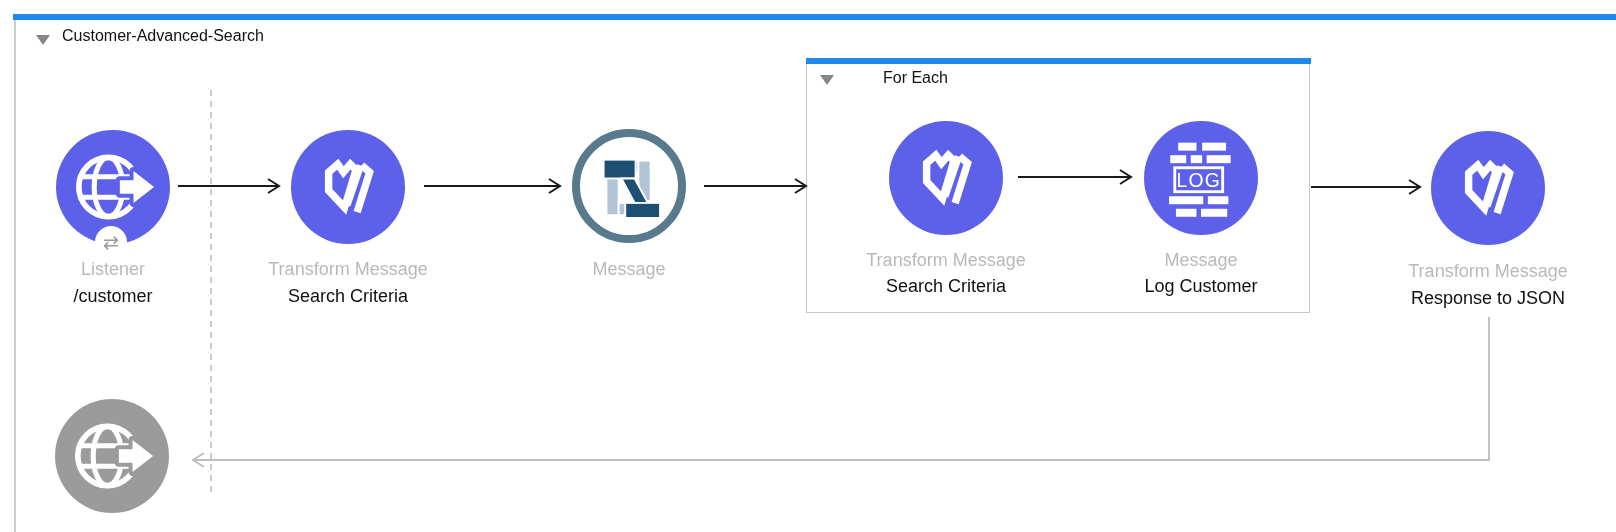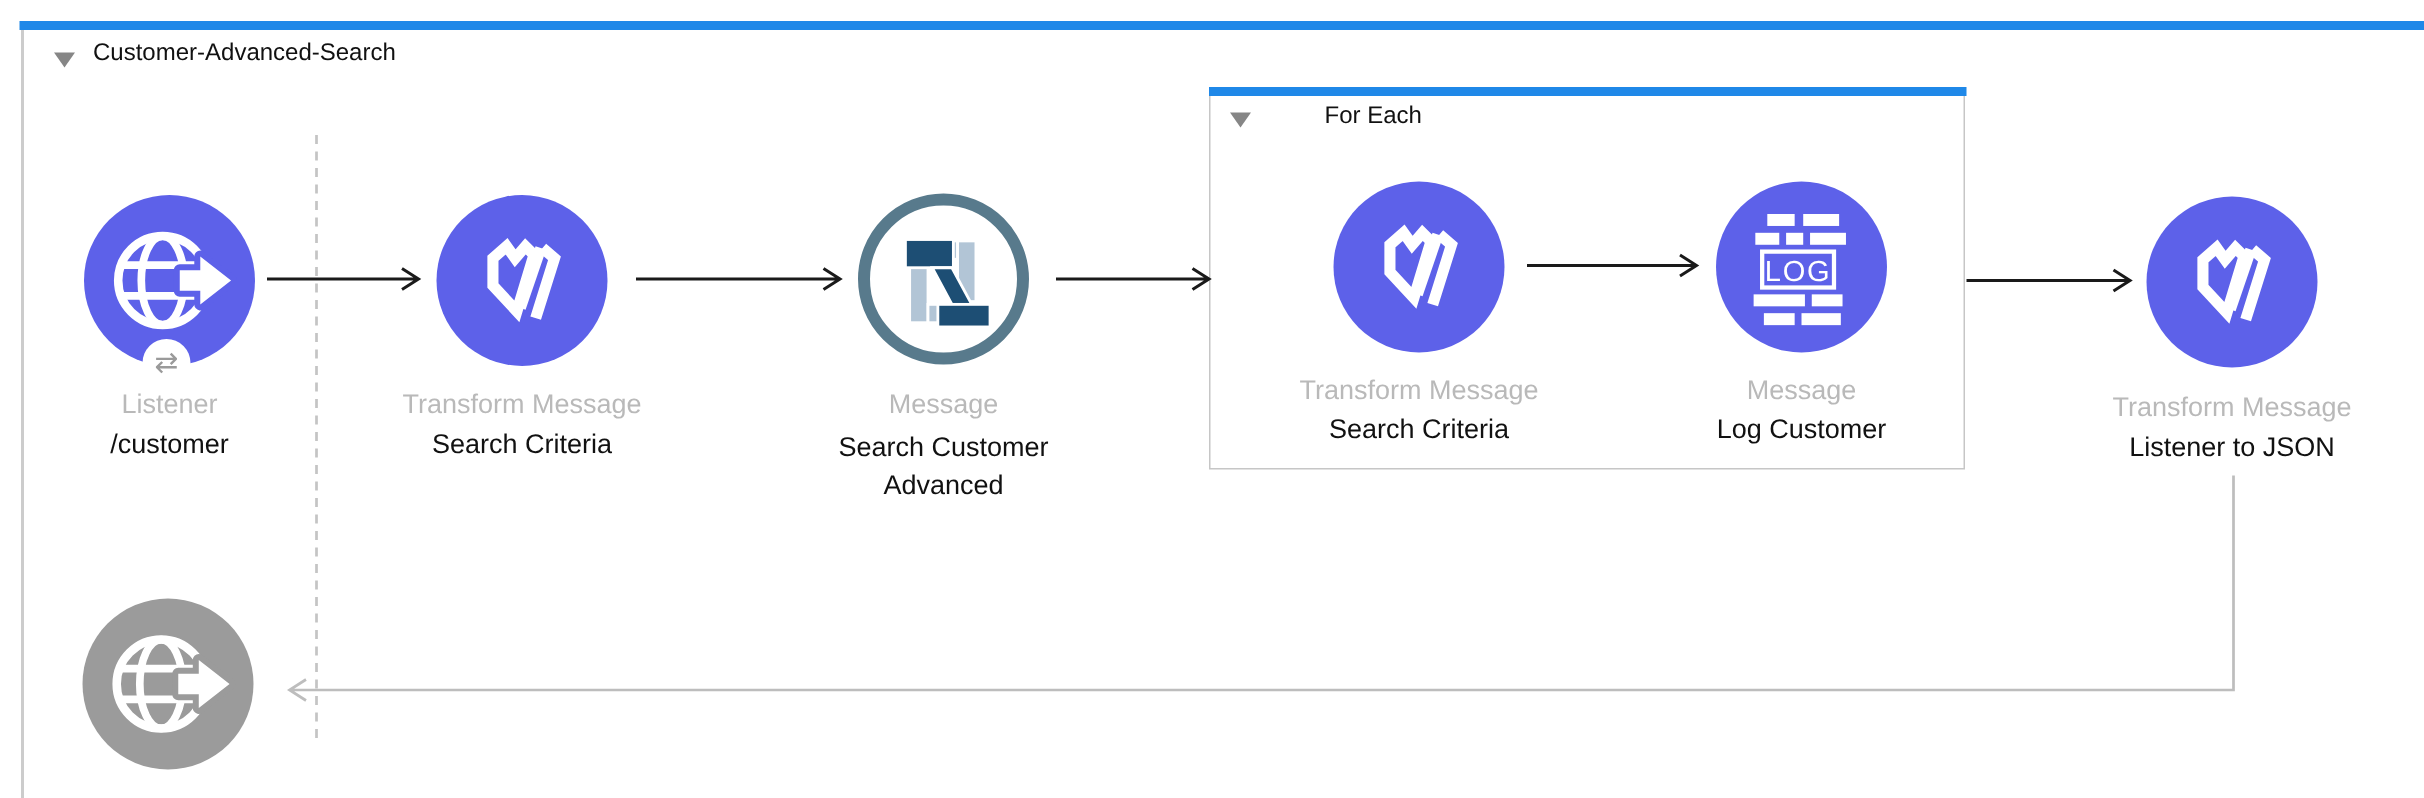--- a/index.html
+++ b/index.html
@@ -103,21 +103,20 @@
       <rect class="ns-slate" x="51" y="23" width="9" height="13"></rect>
       <rect class="ns-slate" x="60" y="23" width="13" height="43"></rect>
       <rect class="ns-slate" x="26" y="41" width="13" height="40"></rect>
       <rect class="ns-slate" x="39" y="68" width="9" height="13"></rect>
       <rect class="ns-navy" x="23" y="22" width="34" height="20"></rect>
       <polygon class="ns-navy" points="42,42 56,42 70,68 56,68"></polygon>
       <rect class="ns-navy" x="46" y="68" width="37" height="16"></rect>
     </svg>
   </div>
   <div class="lbl type" style="left:509px;top:259px;width:240px;">Message</div>
-  <div class="lbl name" style="left:534px;top:286px;width:190px;line-height:25px;">Search Customer Advanced</div>
 
   <div class="foreach-box">
     <div class="foreach-accent"></div>
     <div class="tri" style="left:13px;top:16px;"></div>
     <div class="flow-title" style="left:40px;top:10px;margin-left:36px;">For Each</div>
 
     <div class="circle purple" style="left:82px;top:62px;">
       <svg viewBox="0 0 100 100">
         <path class="icon-stroke" d="M33 53 V37 L41 30 L46 37 L52 30 L57 35 L47 68 Z"></path>
         <path class="icon-stroke" d="M49 66 L61 31"></path>
@@ -147,21 +146,21 @@
   </div>
 
   <div class="circle purple" style="left:1431px;top:131px;">
     <svg viewBox="0 0 100 100">
       <path class="icon-stroke" d="M33 53 V37 L41 30 L46 37 L52 30 L57 35 L47 68 Z"></path>
       <path class="icon-stroke" d="M49 66 L61 31"></path>
       <path class="icon-stroke" d="M58 72 L69 37 L62 31"></path>
     </svg>
   </div>
   <div class="lbl type" style="left:1368px;top:261px;width:240px;">Transform Message</div>
-  <div class="lbl name" style="left:1368px;top:288px;width:240px;">Listener to JSON</div>
+  <div class="lbl name" style="left:1368px;top:288px;width:240px;">Response to JSON</div>
 
   <div class="circle gray" style="left:55px;top:399px;">
     <svg viewBox="0 0 100 100" class="halo-gray">
       <circle class="globe-stroke" cx="46" cy="50" r="26" stroke-width="5"></circle>
       <ellipse class="globe-stroke" cx="46" cy="50" rx="12.5" ry="26" stroke-width="4.5"></ellipse>
       <line class="globe-stroke" x1="22" y1="41" x2="70" y2="41" stroke-width="4.5"></line>
       <line class="globe-stroke" x1="22" y1="59" x2="70" y2="59" stroke-width="4.5"></line>
       <polygon class="globe-arrow" points="56,44 68,44 68,36 86,50 68,64 68,56 56,56"></polygon>
     </svg>
   </div>

